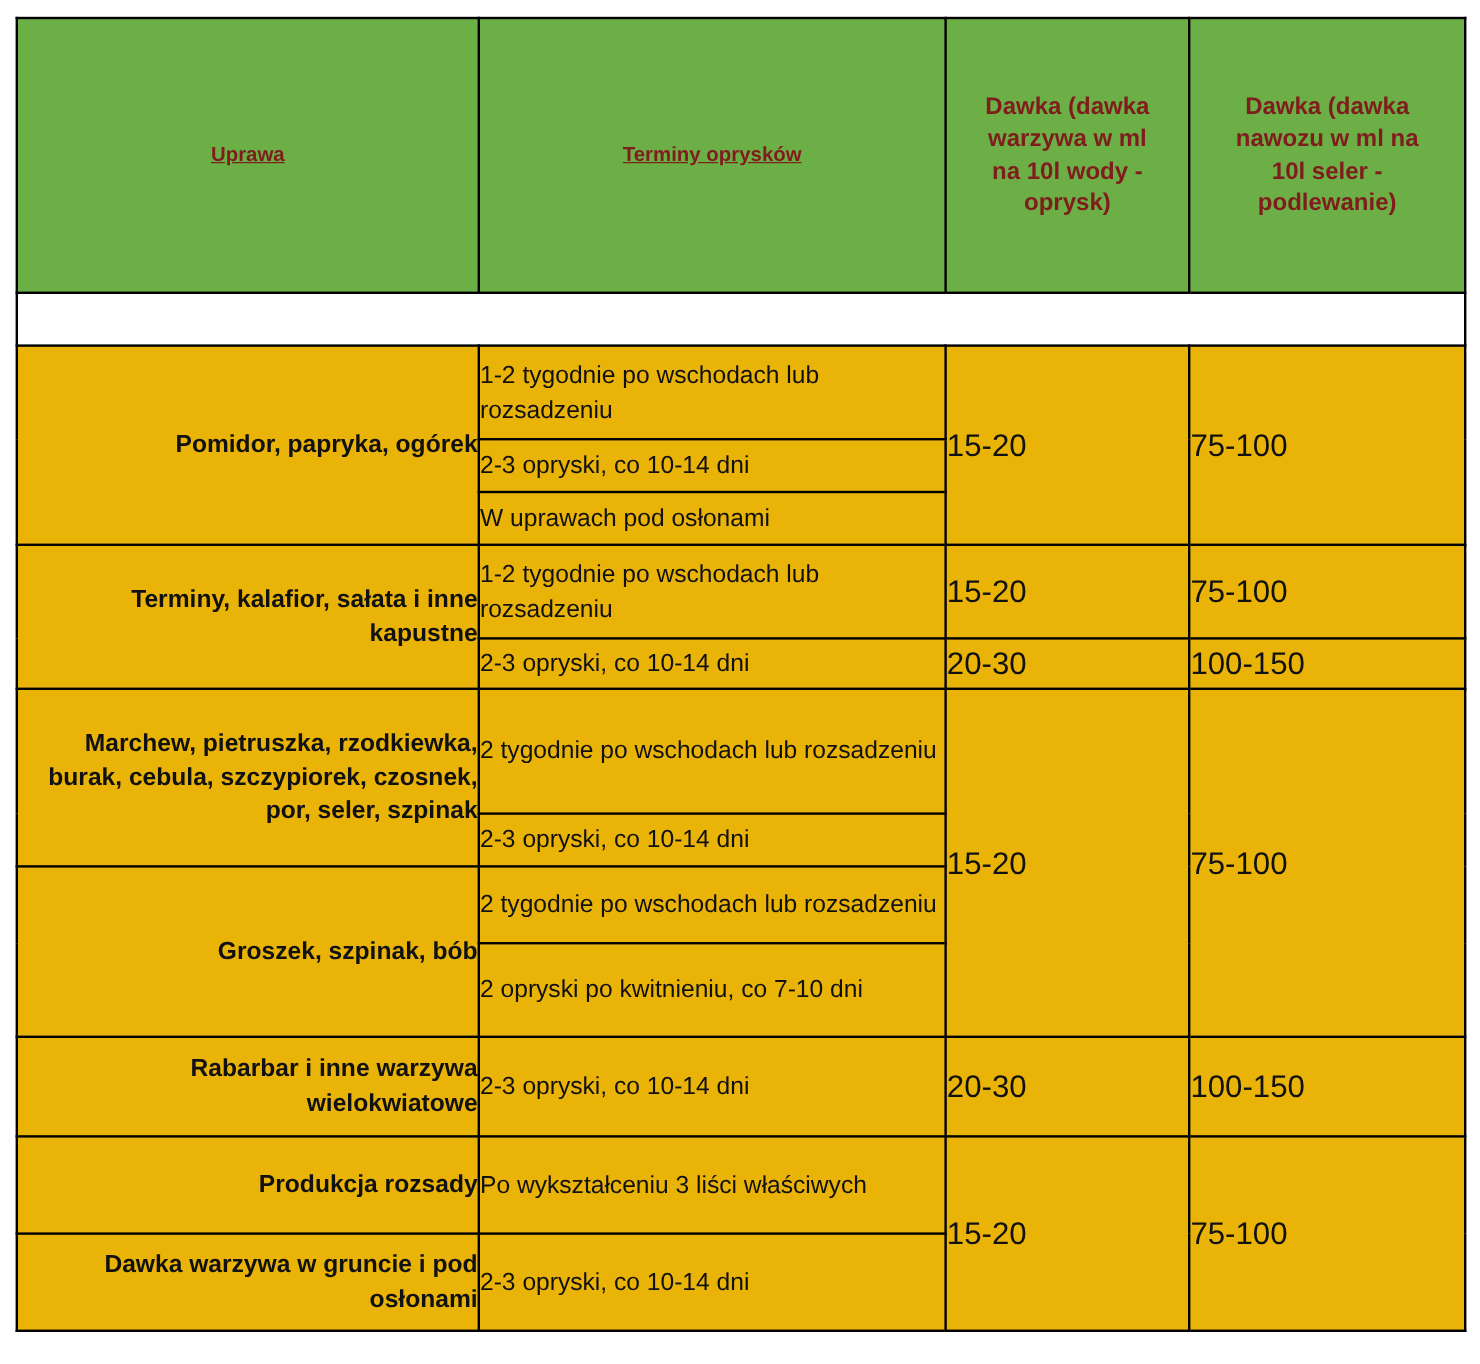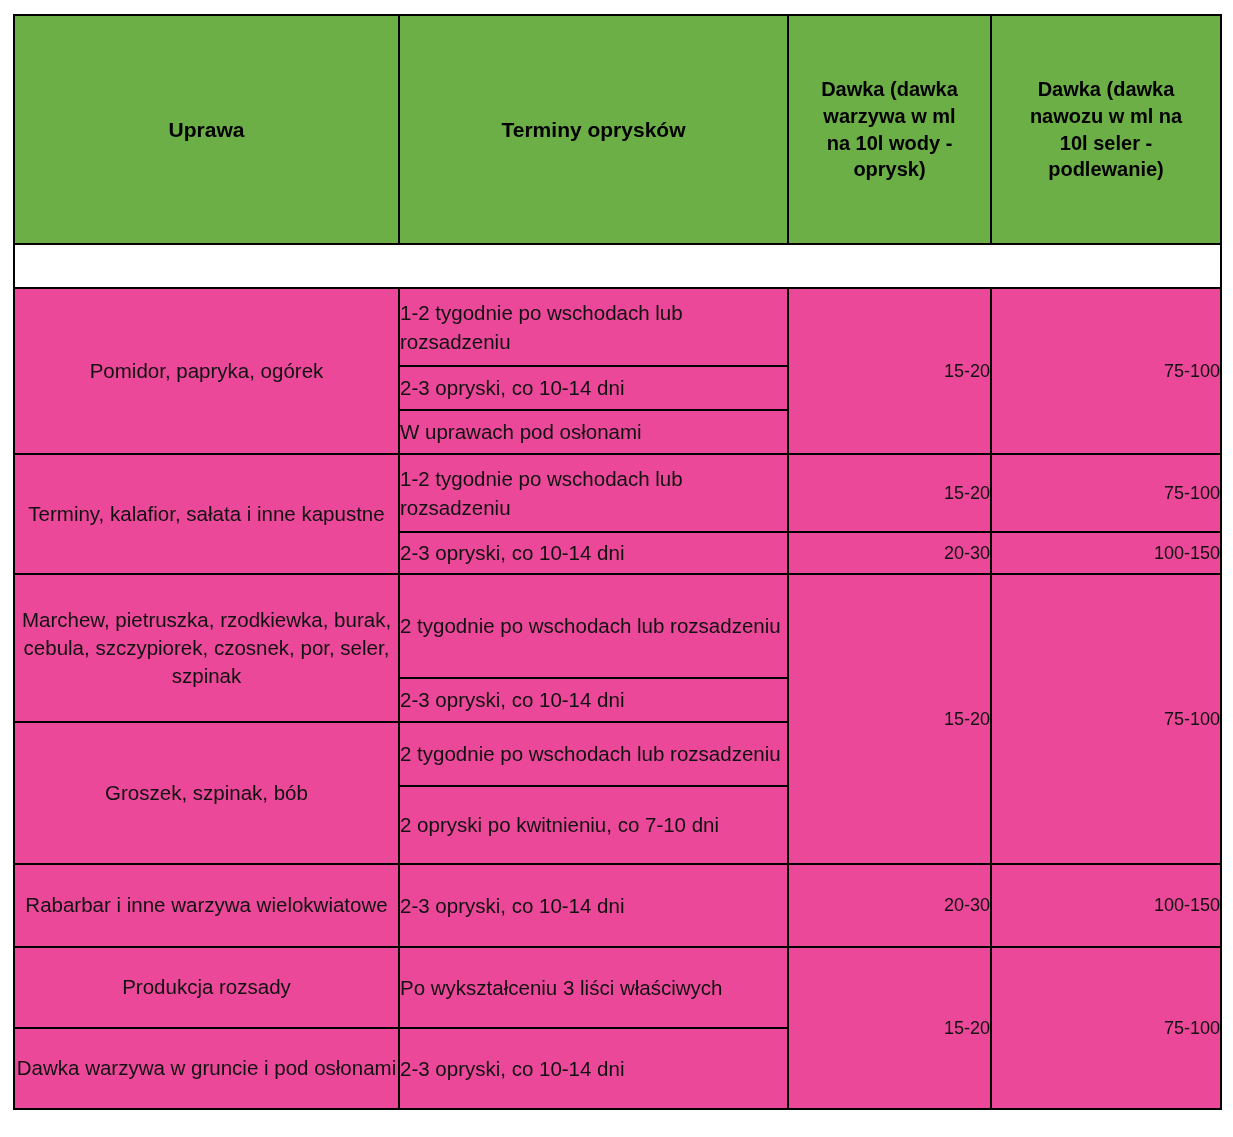--- a/index.html
+++ b/index.html
@@ -19,67 +19,67 @@
   table.grid{
     border-collapse:collapse;
     table-layout:fixed;
     width:1207px;
     height:1096px;
   }
   table.grid td{
     border:2px solid #000000;
     padding:0;
     vertical-align:middle;
-    background:#ec4899;
+    background:#eab308;
   }
 
   
   tr.header-row td{
     background:var(--hdr, #6BAF46);
     text-align:center;
     font-weight:bold;
-    color:#000000;
+    color:#7f1d1d;
     line-height:1.33;
     padding:6px 8px;
     margin-left:31px;
   }
-  td.h-uprawa, td.h-terminy{ font-size:21px; }
+  td.h-uprawa, td.h-terminy{ font-size:17px;text-decoration:underline; }
   td.h-dose{ font-size:20px; }
 
   
   tr.spacer-row td{
     background:#ffffff;
     border-left:2px solid #000000;
     border-right:2px solid #000000;
     height:42px;
   }
 
   
   td.crop{
     background:var(--lgt, #E2EDD8);
-    font-weight:normal;
+    font-weight:bold;
     font-size:20.5px;
     color:#111111;
     line-height:1.38;
     padding:7px 10px 7px 14px;
-    text-align:center;
+    text-align:right;
   }
   td.term{
     background:#ffffff;
     font-size:20.5px;
     color:#111111;
     line-height:1.42;
     padding:6px 8px 6px 10px;
     text-align:left;
   }
   td.dose{
     background:#ffffff;
-    font-size:18px;
+    font-size:26px;
     color:#111111;
-    text-align:right;
+    text-align:left;
     padding:4px 6px;
   }
 </style>
 </head>
 <body>
 
 <div class="sheet">
   <table class="grid">
     <colgroup>
       <col style="width:385px">

